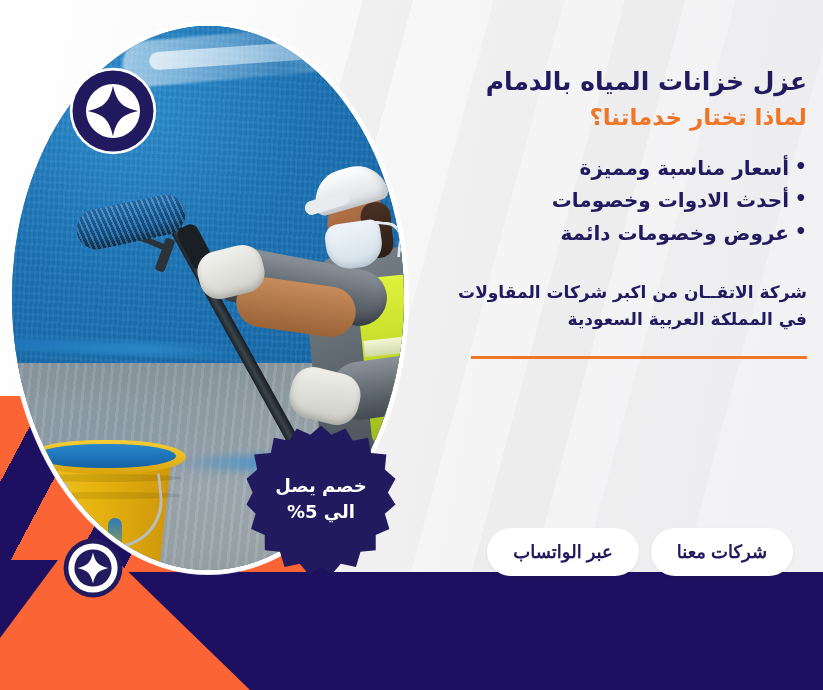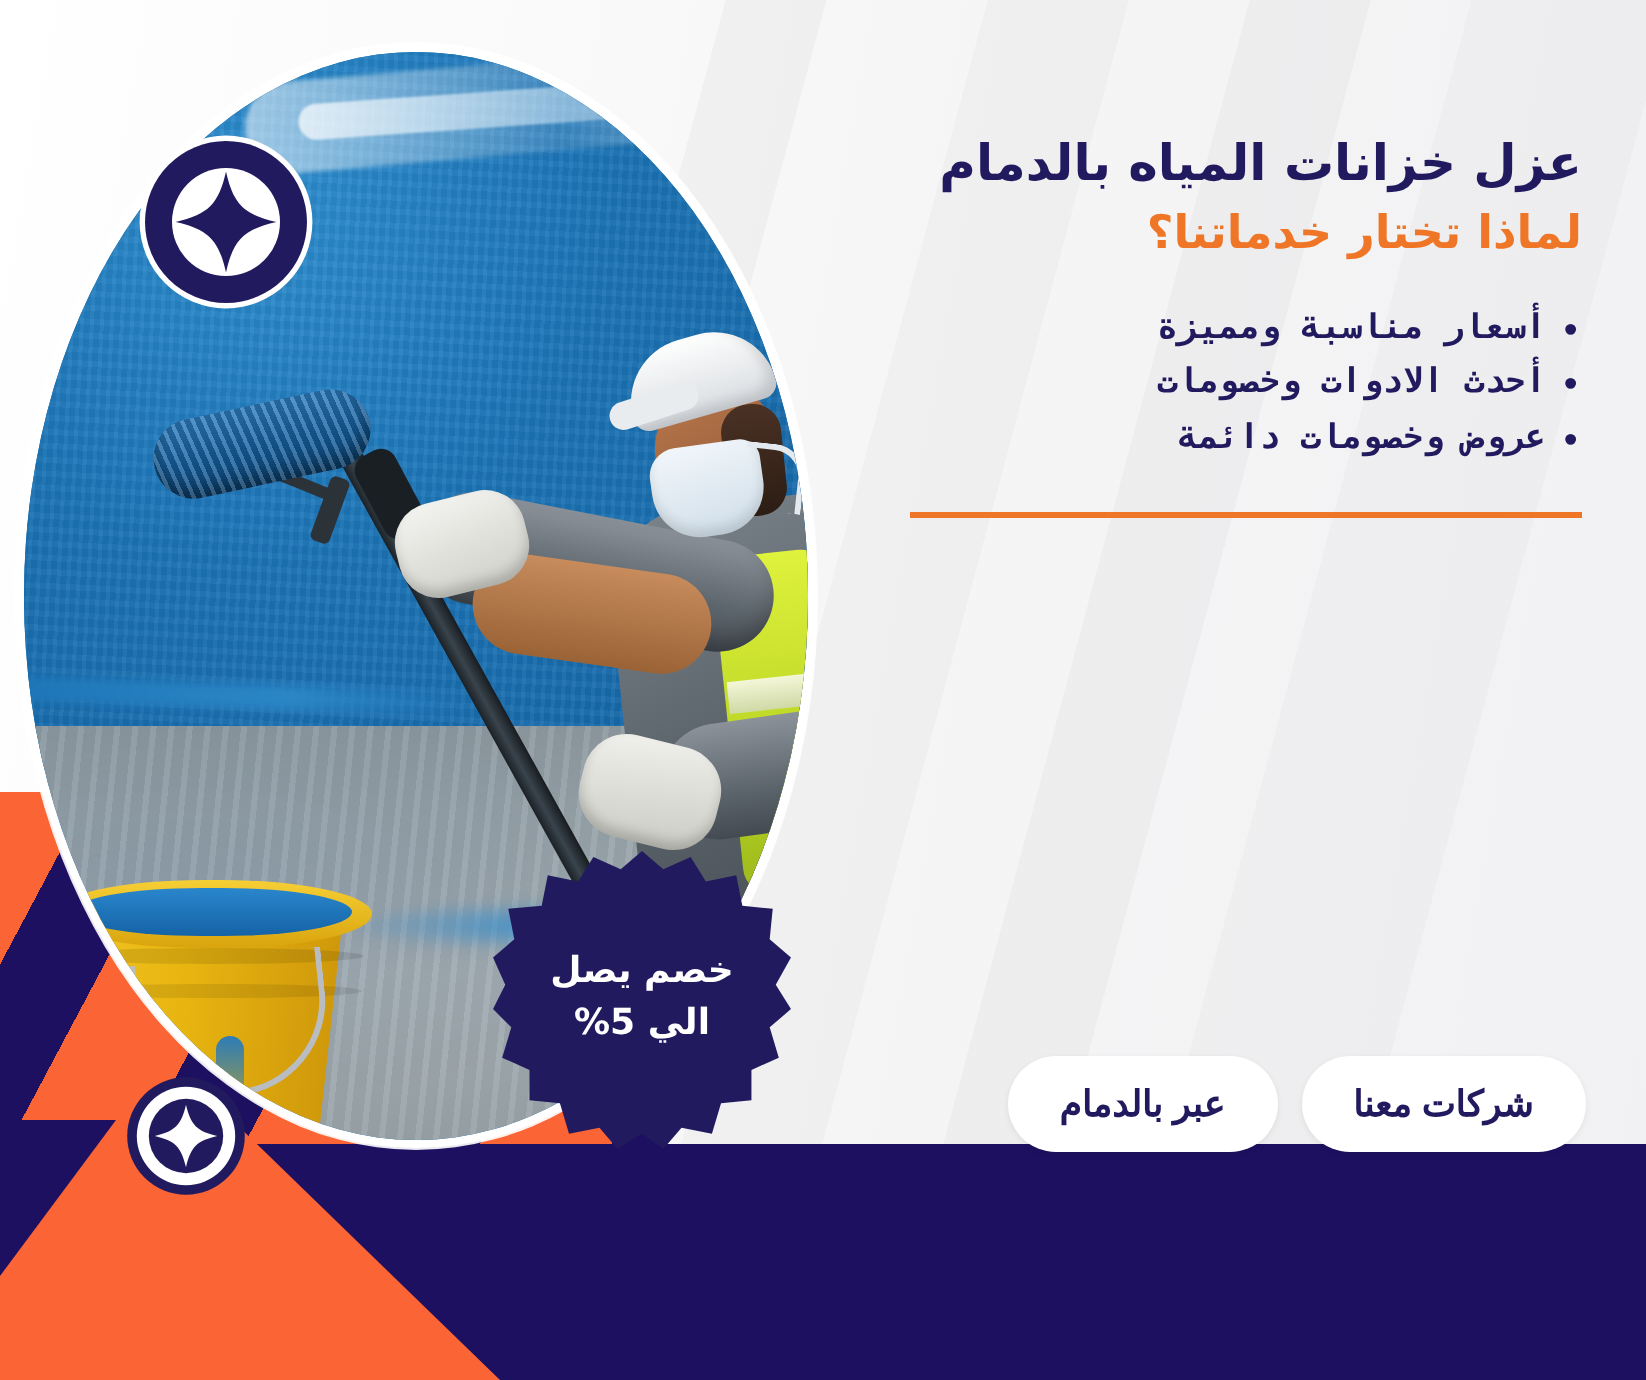--- a/index.html
+++ b/index.html
@@ -180,28 +180,28 @@
   .logo-bottom { position:absolute; left:63px; top:538px; width:60px; height:60px; z-index:9; }
 
   
   .badge { position:absolute; left:245px; top:424px; width:152px; height:152px; z-index:9;
       display:flex; align-items:center; justify-content:center; }
   .badge svg { position:absolute; inset:0; width:100%; height:100%; }
   .badge-text { position:relative; color:#ffffff; text-align:center;
       font-size:18px; font-weight:700; line-height:1.45; z-index:2; padding-bottom:2px; }
 
   
-  .content { position:absolute; right:32px; top:60px; width:360px; z-index:8;
+  .content { position:absolute; right:16px; top:60px; width:360px; z-index:8;
       text-align:right; direction:rtl; }
   .headline { color:#221a5e; font-size:25px; font-weight:700; line-height:1.75;
       letter-spacing:0; }
   .subhead { color:#ef7627; font-size:23px; font-weight:700; }
   .bullets { list-style:none; margin-top:22px; }
-  .bullets li { color:#221a5e; font-size:17px; font-weight:700; line-height:1.62;
-      position:relative; padding-right:18px;font-family:Liberation Mono, monospace; }
+  .bullets li { color:#221a5e; font-size:20px; font-weight:700; line-height:1.62;
+      position:relative; padding-right:18px; }
   .bullets li::before { content:"•"; position:absolute; right:0; top:-1px;
       color:#221a5e; font-size:19px; }
   .para { color:#221a5e; font-size:17px; font-weight:700; line-height:1.62; margin-top:30px; }
   .divider { height:3px; background:#ef7627; margin-top:22px; width:336px; margin-right:0; }
 
   .cta-row { position:absolute; right:30px; top:528px; width:360px; z-index:10;
       display:flex; flex-direction:row; gap:12px; justify-content:flex-start; }
   .cta { background:#ffffff; color:#221a5e; font-size:18px; font-weight:700;
       border:none; border-radius:26px; padding:13px 26px; cursor:pointer;
       white-space:nowrap; box-shadow:0 1px 3px rgba(0,0,0,.07); }
@@ -306,22 +306,23 @@
     </div>
 
     <div class="subhead">لماذا تختار خدماتنا؟</div>
 
     <ul class="bullets">
       <li>أسعار مناسبة ومميزة</li>
       <li>أحدث الادوات وخصومات</li>
       <li>عروض وخصومات دائمة</li>
     </ul>
 
+    <div class="para">شركة الاتقــان من اكبر شركات المقاولات في المملكة العربية السعودية</div>
 
     <div class="divider"></div>
   </div>
 
   <div class="cta-row">
     <button class="cta">شركات معنا</button>
-    <button class="cta">عبر بالدمام</button>
+    <button class="cta">عبر الواتساب</button>
   </div>
 
 </div>
 
 </body></html>

